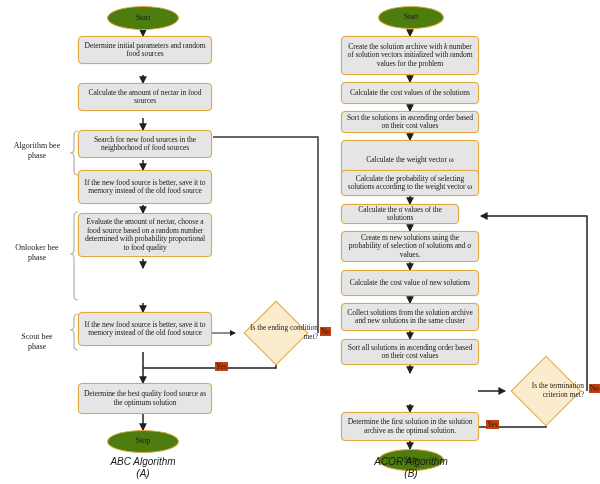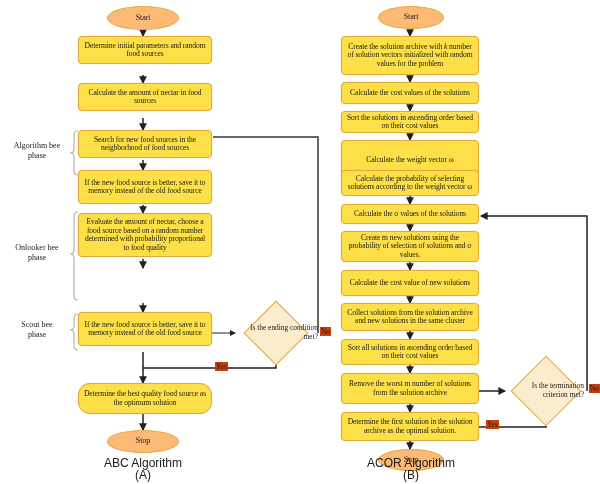--- a/index.html
+++ b/index.html
@@ -14,50 +14,50 @@
   
   .node{
     position:absolute;
     box-sizing:border-box;
     display:flex;align-items:center;justify-content:center;
     text-align:center;
     line-height:1.12;
     letter-spacing:-0.1px;
   }
   .proc{
-    background:#fde047;
+    background:#e5e5e5;
     border:1px solid #e0a93b;
     border-radius:4px;
     font-size:7.6px;
     padding:1px 3px;
     box-shadow:0 0 0 0.3px rgba(224,169,59,0.35);
   }
   .term{
-    background:#fdba74;
+    background:#4d7c0f;
     border:1px solid #e0a93b;
     border-radius:50%;
     font-size:8px;
     text-align:right;
   }
   .diamond-wrap{position:absolute;}
   .diamond-shape{
     position:absolute;left:0;top:0;width:100%;height:100%;
     background:#fbeccd;border:1px solid #e0a93b;
     transform:rotate(45deg);
     box-sizing:border-box;
   }
   .diamond-label{
     position:absolute;left:0;top:0;width:100%;height:100%;
     display:flex;align-items:center;justify-content:center;
     text-align:right;font-size:7.4px;line-height:1.15;
   }
   .caption{
     position:absolute;text-align:center;
     font-family:"Liberation Sans", sans-serif;
-    font-size:12px;color:#1a1a1a;
+    font-size:10px;color:#1a1a1a;font-style:italic;
   }
   .phase-label{
     position:absolute;text-align:center;
     font-size:8px;line-height:1.2;color:#1a1a1a;
   }
   .edge-label{
     position:absolute;font-size:7.4px;background:#c2410c;
     padding:0 1px;color:#1a1a1a;
   }
   svg.lines{position:absolute;left:0;top:0;width:600px;height:484px;overflow:visible;}
@@ -153,37 +153,37 @@
     <span>If the new food source is better, save it to memory instead of the old food source</span>
   </div>
 
   <div class="diamond-wrap" style="left:235px;top:310px;width:83px;height:46px;">
     <div class="diamond-shape" style="left:18px;top:0px;width:46px;height:46px;"></div>
     <div class="diamond-label">
       <span style="width:88px;">Is the ending condition met?</span>
     </div>
   </div>
 
-  <div class="node proc" style="left:78px;top:383px;width:134px;height:31px;border-radius:12px;">
+  <div class="node proc" style="left:78px;top:383px;width:134px;height:31px;">
     <span>Determine the best quality food source as the optimum solution</span>
   </div>
 
   <div class="node term" style="left:107px;top:430px;width:72px;height:23px;">
     <span>Stop</span>
   </div>
 
   <div class="phase-label" style="left:2px;top:141px;width:70px;">
     <div>Algorithm bee</div>
     <div>phase</div>
   </div>
   <div class="phase-label" style="left:2px;top:243px;width:70px;">
     <div>Onlooker bee</div>
     <div>phase</div>
   </div>
-  <div class="phase-label" style="left:2px;top:320px;width:70px;">
+  <div class="phase-label" style="left:2px;top:332px;width:70px;">
     <div>Scout bee</div>
     <div>phase</div>
   </div>
 
   <div class="edge-label" style="left:320px;top:327px;">No</div>
   <div class="edge-label" style="left:215px;top:362px;">Yes</div>
 
   <div class="caption" style="left:83px;top:456px;width:120px;">ABC Algorithm</div>
   <div class="caption" style="left:83px;top:468px;width:120px;">(A)</div>
 
@@ -204,43 +204,40 @@
   </div>
 
   <div class="node proc" style="left:341px;top:140px;width:138px;height:40px;">
     <span>Calculate the weight vector ω</span>
   </div>
 
   <div class="node proc" style="left:341px;top:170px;width:138px;height:26px;">
     <span>Calculate the probability of selecting solutions according to the weight vector ω</span>
   </div>
 
-  <div class="node proc" style="left:341px;top:204px;width:138px;height:20px;">
+  <div class="node proc" style="left:341px;top:204px;width:118px;height:20px;">
     <span>Calculate the σ values of the solutions</span>
   </div>
 
   <div class="node proc" style="left:341px;top:231px;width:138px;height:31px;">
     <span>Create m new solutions using the probability of selection of solutions and σ values.</span>
   </div>
 
   <div class="node proc" style="left:341px;top:270px;width:138px;height:26px;">
     <span>Calculate the cost value of new solutions</span>
   </div>
 
   <div class="node proc" style="left:341px;top:303px;width:138px;height:28px;text-align:center;">
     <span>Collect solutions from the solution archive and new solutions in the same cluster</span>
   </div>
 
   <div class="node proc" style="left:341px;top:339px;width:138px;height:26px;">
     <span>Sort all solutions in ascending order based on their cost values</span>
   </div>
 
-  <div class="node proc" style="left:341px;top:373px;width:138px;height:31px;">
-    <span>Remove the worst m number of solutions from the solution archive</span>
-  </div>
 
   <div class="diamond-wrap" style="left:505px;top:366px;width:82px;height:50px;">
     <div class="diamond-shape" style="left:16px;top:0px;width:50px;height:50px;"></div>
     <div class="diamond-label">
       <span style="width:76px;">Is the termination criterion met?</span>
     </div>
   </div>
 
   <div class="node proc" style="left:341px;top:412px;width:138px;height:29px;">
     <span>Determine the first solution in the solution archive as the optimal solution.</span>

